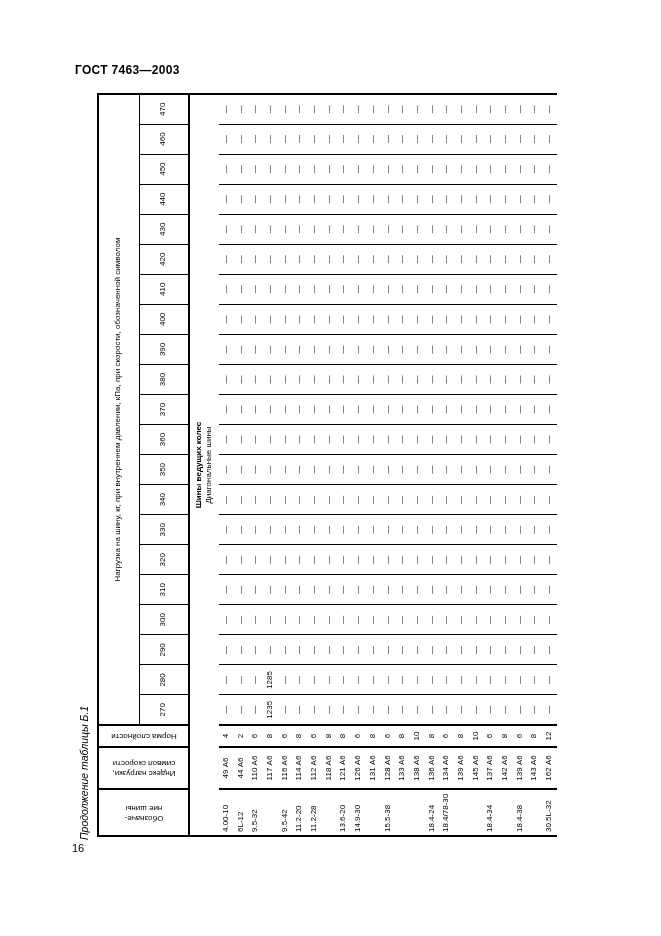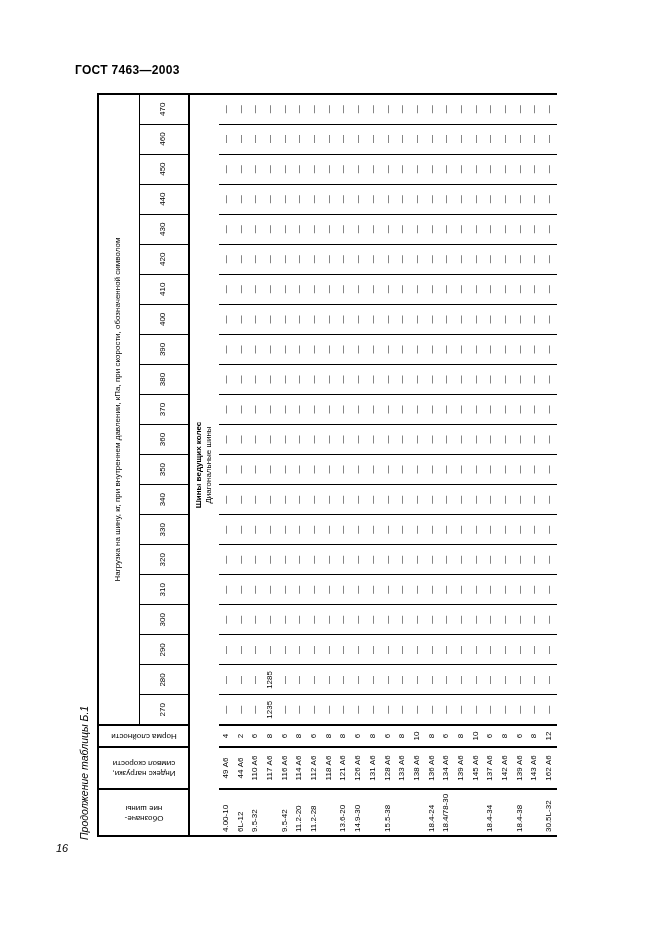--- a/index.html
+++ b/index.html
@@ -7,21 +7,21 @@
     width:661px;height:936px;position:relative;background:#ffffff;
     font-family:"Liberation Sans","DejaVu Sans",sans-serif;color:#000;
     overflow:hidden;
   }
   
   .doc-code{
     position:absolute;left:75px;top:63px;
     font-size:12px;font-weight:bold;letter-spacing:.3px;
   }
   .page-number{
-    position:absolute;left:56px;top:842px;font-size:11px;font-style:italic;
+    position:absolute;left:72px;top:842px;font-size:11px;
   }
   .continuation-wrap{
     position:absolute;left:74px;top:698px;width:20px;height:142px;
   }
   .continuation-inner{
     width:142px;height:20px;
     transform:rotate(-90deg) translateX(-142px);transform-origin:0 0;
     font-size:10.5px;font-style:italic;white-space:nowrap;
     display:flex;align-items:center;
   }

